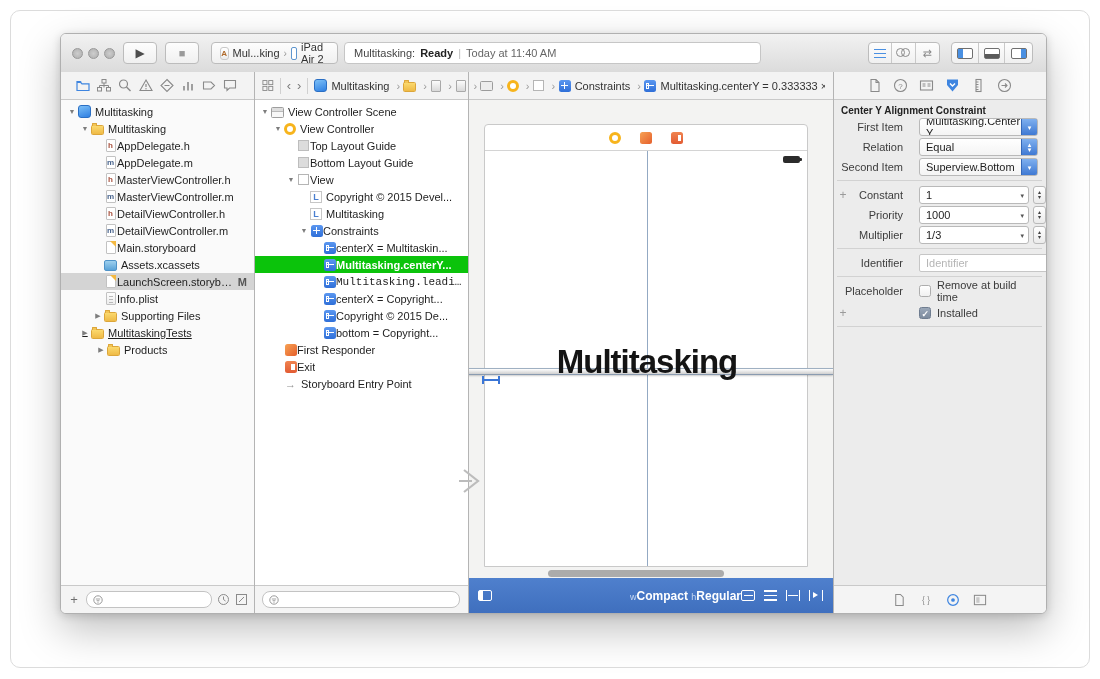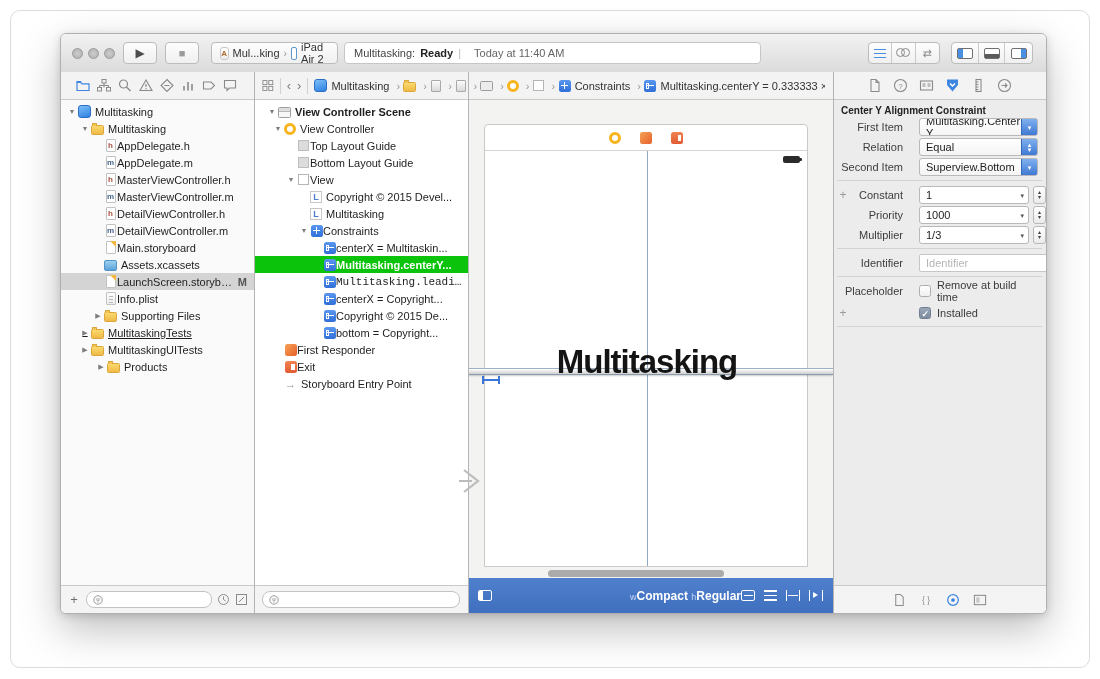--- a/index.html
+++ b/index.html
@@ -13,21 +13,21 @@
   .tbtn{position:absolute;top:8px;height:22px;background:linear-gradient(#fdfdfd,#f0f0f0);border:1px solid #bcbcbc;border-radius:4px;box-sizing:border-box;display:flex;align-items:center;justify-content:center;}
   .play-glyph{font-size:12px;color:#4d4d4d;line-height:1;}
   .stop-glyph{font-size:11px;color:#9a9a9a;line-height:1;}
   .scheme{padding:0 8px;gap:4px;font-size:11px;color:#333;}
   .xcode-a{width:13px;height:13px;border-radius:3px;background:linear-gradient(#fff,#ececec);border:1px solid #c9c9c9;box-sizing:border-box;text-align:center;font-size:8px;font-weight:700;color:#b06a2a;line-height:11px;}
   .ipad-ic{width:9px;height:13px;border:1.5px solid #5e96cf;border-radius:2px;background:#fff;box-sizing:border-box;}
   .sep-lite{color:#9a9a9a;font-size:10px;}
   .status{position:absolute;left:283px;top:8px;width:417px;height:22px;background:#fff;border:1px solid #c6c6c6;border-radius:4px;box-sizing:border-box;display:flex;align-items:center;padding-left:9px;gap:5px;font-size:11px;color:#444;}
   .status b{color:#222;}
   .status .div{color:#bbb;}
-  .status .time{color:#666;margin-left:8px;}
+  .status .time{color:#666;}
   .segwrap{position:absolute;top:8px;height:22px;display:flex;background:linear-gradient(#fdfdfd,#f0f0f0);border:1px solid #bcbcbc;border-radius:4px;box-sizing:border-box;overflow:hidden;}
   .seg{width:24px;display:flex;align-items:center;justify-content:center;border-right:1px solid #c9c9c9;box-sizing:border-box;}
   .seg:last-child{border-right:none;}
   .seg-lines{width:12px;height:9px;background:repeating-linear-gradient(to bottom,#4a90e2 0 1.5px,transparent 1.5px 3.8px);}
   .seg-circ{position:relative;width:15px;height:10px;}
   .seg-circ i{position:absolute;width:9px;height:9px;border:1.2px solid #8a8a8a;border-radius:50%;box-sizing:border-box;top:0;}
   .seg-circ i:first-child{left:0;}.seg-circ i:last-child{left:5px;}
   .seg-vers{font-size:11px;color:#8a8a8a;line-height:1;}
   .vseg{width:27px;}
   .panel-ic{width:16px;height:11px;border:1px solid #6f6f6f;border-radius:2px;box-sizing:border-box;position:relative;background:#fff;}
@@ -48,21 +48,21 @@
   .navlist{position:absolute;left:0;top:66px;width:193px;height:485px;background:#fafafa;overflow:hidden;padding-top:3px;box-sizing:border-box;}
   .tree-row{display:flex;align-items:center;height:17px;font-size:11px;color:#1e1e1e;white-space:nowrap;overflow:hidden;}
   .disc{width:10px;flex:none;font-size:7px;color:#7d7d7d;text-align:center;margin-right:1px;}
   .tree-icon{flex:none;position:relative;width:13px;height:13px;margin-right:4px;box-sizing:border-box;}
   .tree-label{overflow:hidden;text-overflow:ellipsis;}
   .badge{margin-left:auto;padding-right:7px;font-size:11px;font-weight:700;color:#555;}
   .badge:empty{display:none;}
   .sel-gray{background:#d4d4d4;}
   .sel-green{background:#0bc30b;color:#fff;font-weight:700;}
   .sel-green .disc{color:#fff;}
-  .bold{font-weight:700;margin-left:7px;}
+  .bold{font-weight:400;}
   .glyph{position:absolute;left:0;right:0;bottom:-1px;text-align:center;font-size:8px;font-weight:700;line-height:13px;}
   .glyph:empty{display:none;}
 
   [data-icon="proj"]{background:linear-gradient(160deg,#7cc0f8,#2e7fe2);border-radius:3px;border:1px solid #2a6fc4;}
   [data-icon="folder"]{height:10px;margin-top:3px;background:linear-gradient(#fbd96e,#efba46);border:1px solid #dca63a;border-radius:1.5px;}
   [data-icon="folder"]::before{content:"";position:absolute;top:-3px;left:0;width:5px;height:3px;background:#f3c554;border:1px solid #dca63a;border-bottom:none;border-radius:1px 1px 0 0;box-sizing:border-box;}
   [data-icon="file-h"],[data-icon="file-m"],[data-icon="storyboard"],[data-icon="plist"]{width:10px;height:13px;margin:0 1.5px;background:#fff;border:1px solid #c2c2c2;border-radius:1px;}
   [data-icon="file-h"] .glyph{color:#a8503c;}
   [data-icon="file-m"] .glyph{color:#46628c;}
   [data-icon="storyboard"]::after{content:"";position:absolute;top:-1px;right:-1px;border-style:solid;border-width:0 6px 6px 0;border-color:transparent #f4b942 transparent transparent;}
@@ -364,26 +364,20 @@
 
         </div>
 
         <div class="tree-row" style="padding-left: 19px; text-decoration: underline;">
           <span class="disc">▶</span>
           <span class="tree-icon" data-icon="folder"></span>
           <span class="tree-label">MultitaskingTests</span>
 
         </div>
 
-        <div class="tree-row" style="padding-left: 19px;">
-          <span class="disc">▶</span>
-          <span class="tree-icon" data-icon="folder"></span>
-          <span class="tree-label">MultitaskingUITests</span>
-
-        </div>
 
         <div class="tree-row" style="padding-left: 35px;">
           <span class="disc">▶</span>
           <span class="tree-icon" data-icon="folder"></span>
           <span class="tree-label">Products</span>
 
         </div>
       </div>
 
     <div class="botbar navbottom">

